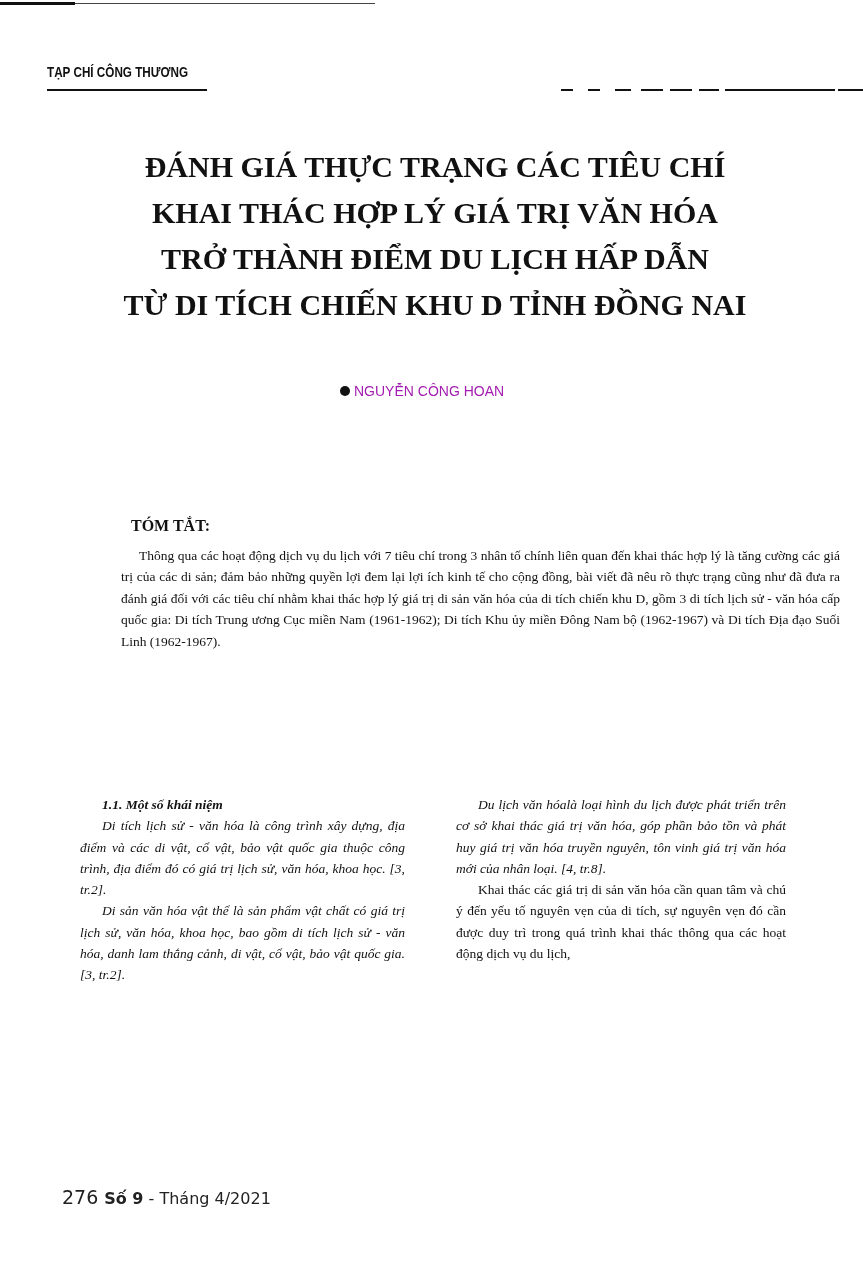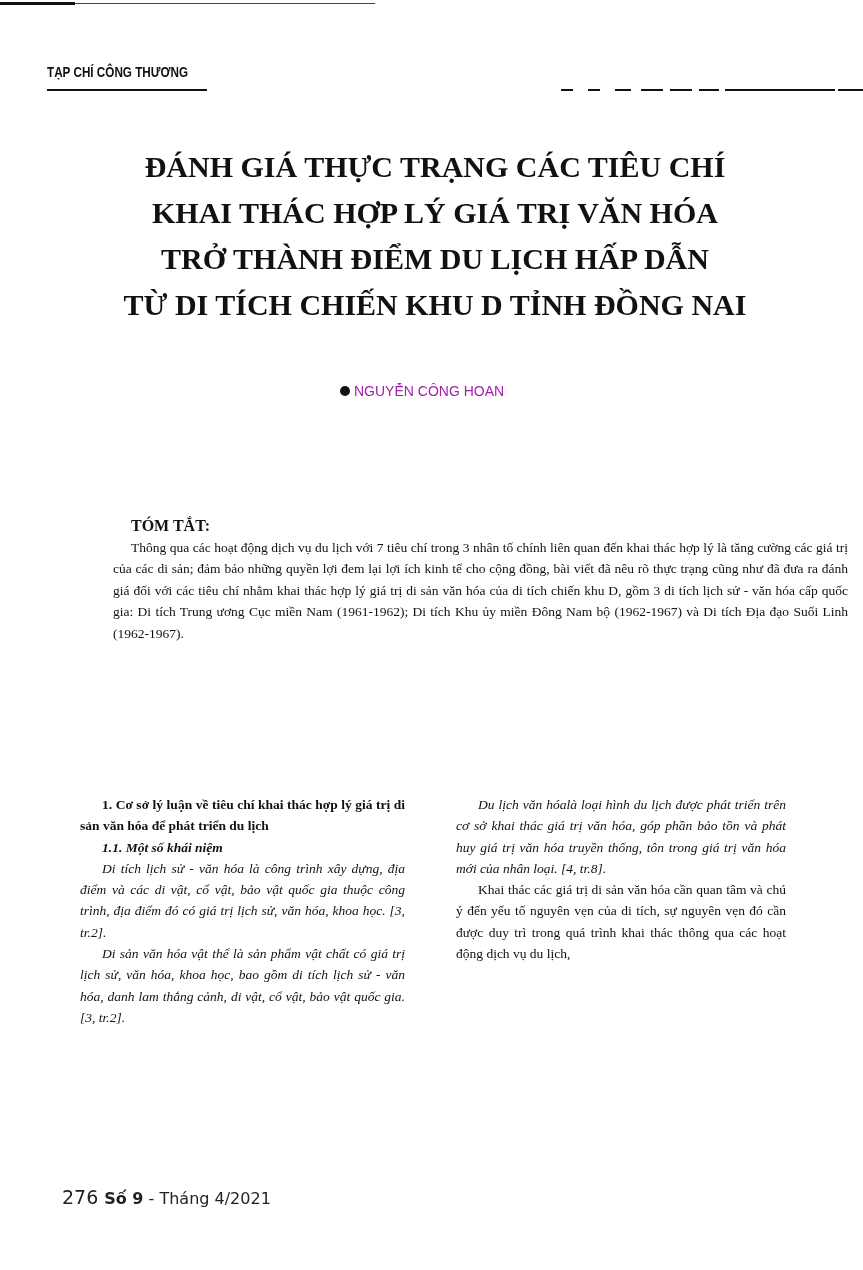--- a/index.html
+++ b/index.html
@@ -6,21 +6,21 @@
     body { width: 863px; height: 1270px; position: relative; overflow: hidden; color: #111; font-family: "Liberation Serif", serif; }
     .topline { position: absolute; top: 2px; left: 0; height: 3px; width: 75px; background: #111; }
     .topline2 { position: absolute; top: 3px; left: 75px; height: 1px; width: 300px; background: #444; }
     .journal { position: absolute; left: 47px; top: 63px; font-family: "Liberation Sans", sans-serif; font-weight: bold; font-size: 15px; letter-spacing: 0px; transform: scaleX(0.78); transform-origin: left; color: #111; }
     .rule { position: absolute; top: 89px; height: 1.5px; background: #111; }
     .title { position: absolute; left: 60px; width: 750px; top: 144px; text-align: center; font-family: "Liberation Serif", serif; font-weight: bold; font-size: 30px; line-height: 46px; color: #111; }
     .author { position: absolute; left: 340px; top: 383px; font-family: "Liberation Sans", sans-serif; font-size: 14px; color: #a21caf; }
     .author .dot { display: inline-block; width: 10px; height: 10px; background: #111; border-radius: 50%; margin-right: 4px; vertical-align: 0px; }
     .abstract { position: absolute; left: 113px; top: 515px; width: 735px; font-size: 13.5px; line-height: 21.5px; text-align: justify; }
     .abstract .head { font-weight: bold; font-size: 16px; margin-left: 18px; }
-    .abstract p { margin: 0; text-indent: 18px; }
+    .abstract p { margin: 8px; text-indent: 18px; }
     .abstract .kw b { font-weight: bold; }
     .col { position: absolute; top: 794px; width: 325px; font-size: 13.5px; line-height: 21.3px; text-align: justify; }
     .col.left { left: 80px; }
     .col.right { left: 456px; width: 330px; }
     .col p { margin: 0; text-indent: 22px; }
     .h1 { font-weight: bold; }
     .h2i { font-weight: bold; font-style: italic; }
     .it { font-style: italic; }
     .footer { position: absolute; left: 62px; top: 1186px; font-family: "DejaVu Sans", sans-serif; font-size: 16px; color: #222; }
     .footer .num { font-size: 19px; margin-right: 6px; }
@@ -57,26 +57,25 @@
 <div class="author">
   <span class="dot"></span><span>NGUYỄN CÔNG HOAN</span>
 </div>
 
 <div class="abstract">
   <div class="head">TÓM TẮT:</div>
   <p>Thông qua các hoạt động dịch vụ du lịch với 7 tiêu chí trong 3 nhân tố chính liên quan đến khai thác hợp lý là tăng cường các giá trị của các di sản; đảm bảo những quyền lợi đem lại lợi ích kinh tế cho cộng đồng, bài viết đã nêu rõ thực trạng cũng như đã đưa ra đánh giá đối với các tiêu chí nhằm khai thác hợp lý giá trị di sản văn hóa của di tích chiến khu D, gồm 3 di tích lịch sử - văn hóa cấp quốc gia: Di tích Trung ương Cục miền Nam (1961-1962); Di tích Khu ủy miền Đông Nam bộ (1962-1967) và Di tích Địa đạo Suối Linh (1962-1967).</p>
 </div>
 
 <div class="col left">
-  <p class="h1">1. Cơ sở lý luận về tiêu chí khai thác hợp lý giá trị di sản văn hóa để phát triển du lịch</p>
   <p class="h2i">1.1. Một số khái niệm</p>
   <p class="it">Di tích lịch sử - văn hóa là công trình xây dựng, địa điểm và các di vật, cổ vật, bảo vật quốc gia thuộc công trình, địa điểm đó có giá trị lịch sử, văn hóa, khoa học. [3, tr.2].</p>
   <p class="it">Di sản văn hóa vật thể là sản phẩm vật chất có giá trị lịch sử, văn hóa, khoa học, bao gồm di tích lịch sử - văn hóa, danh lam thắng cảnh, di vật, cổ vật, bảo vật quốc gia. [3, tr.2].</p>
 </div>
 
 <div class="col right">
-  <p class="it">Du lịch văn hóalà loại hình du lịch được phát triển trên cơ sở khai thác giá trị văn hóa, góp phần bảo tồn và phát huy giá trị văn hóa truyền thống, tôn trong giá trị văn hóa mới của nhân loại. [4, tr.8].</p>
+  <p class="it">Du lịch văn hóalà loại hình du lịch được phát triển trên cơ sở khai thác giá trị văn hóa, góp phần bảo tồn và phát huy giá trị văn hóa truyền nguyên, tôn vinh giá trị văn hóa mới của nhân loại. [4, tr.8].</p>
   <p>Khai thác các giá trị di sản văn hóa cần quan tâm và chú ý đến yếu tố nguyên vẹn của di tích, sự nguyên vẹn đó cần được duy trì trong quá trình khai thác thông qua các hoạt động dịch vụ du lịch,</p>
 </div>
 
 <div class="footer">
   <span class="num">276</span><span class="issue">Số 9</span><span> - Tháng 4/2021</span>
 </div>
 
 </body></html>

